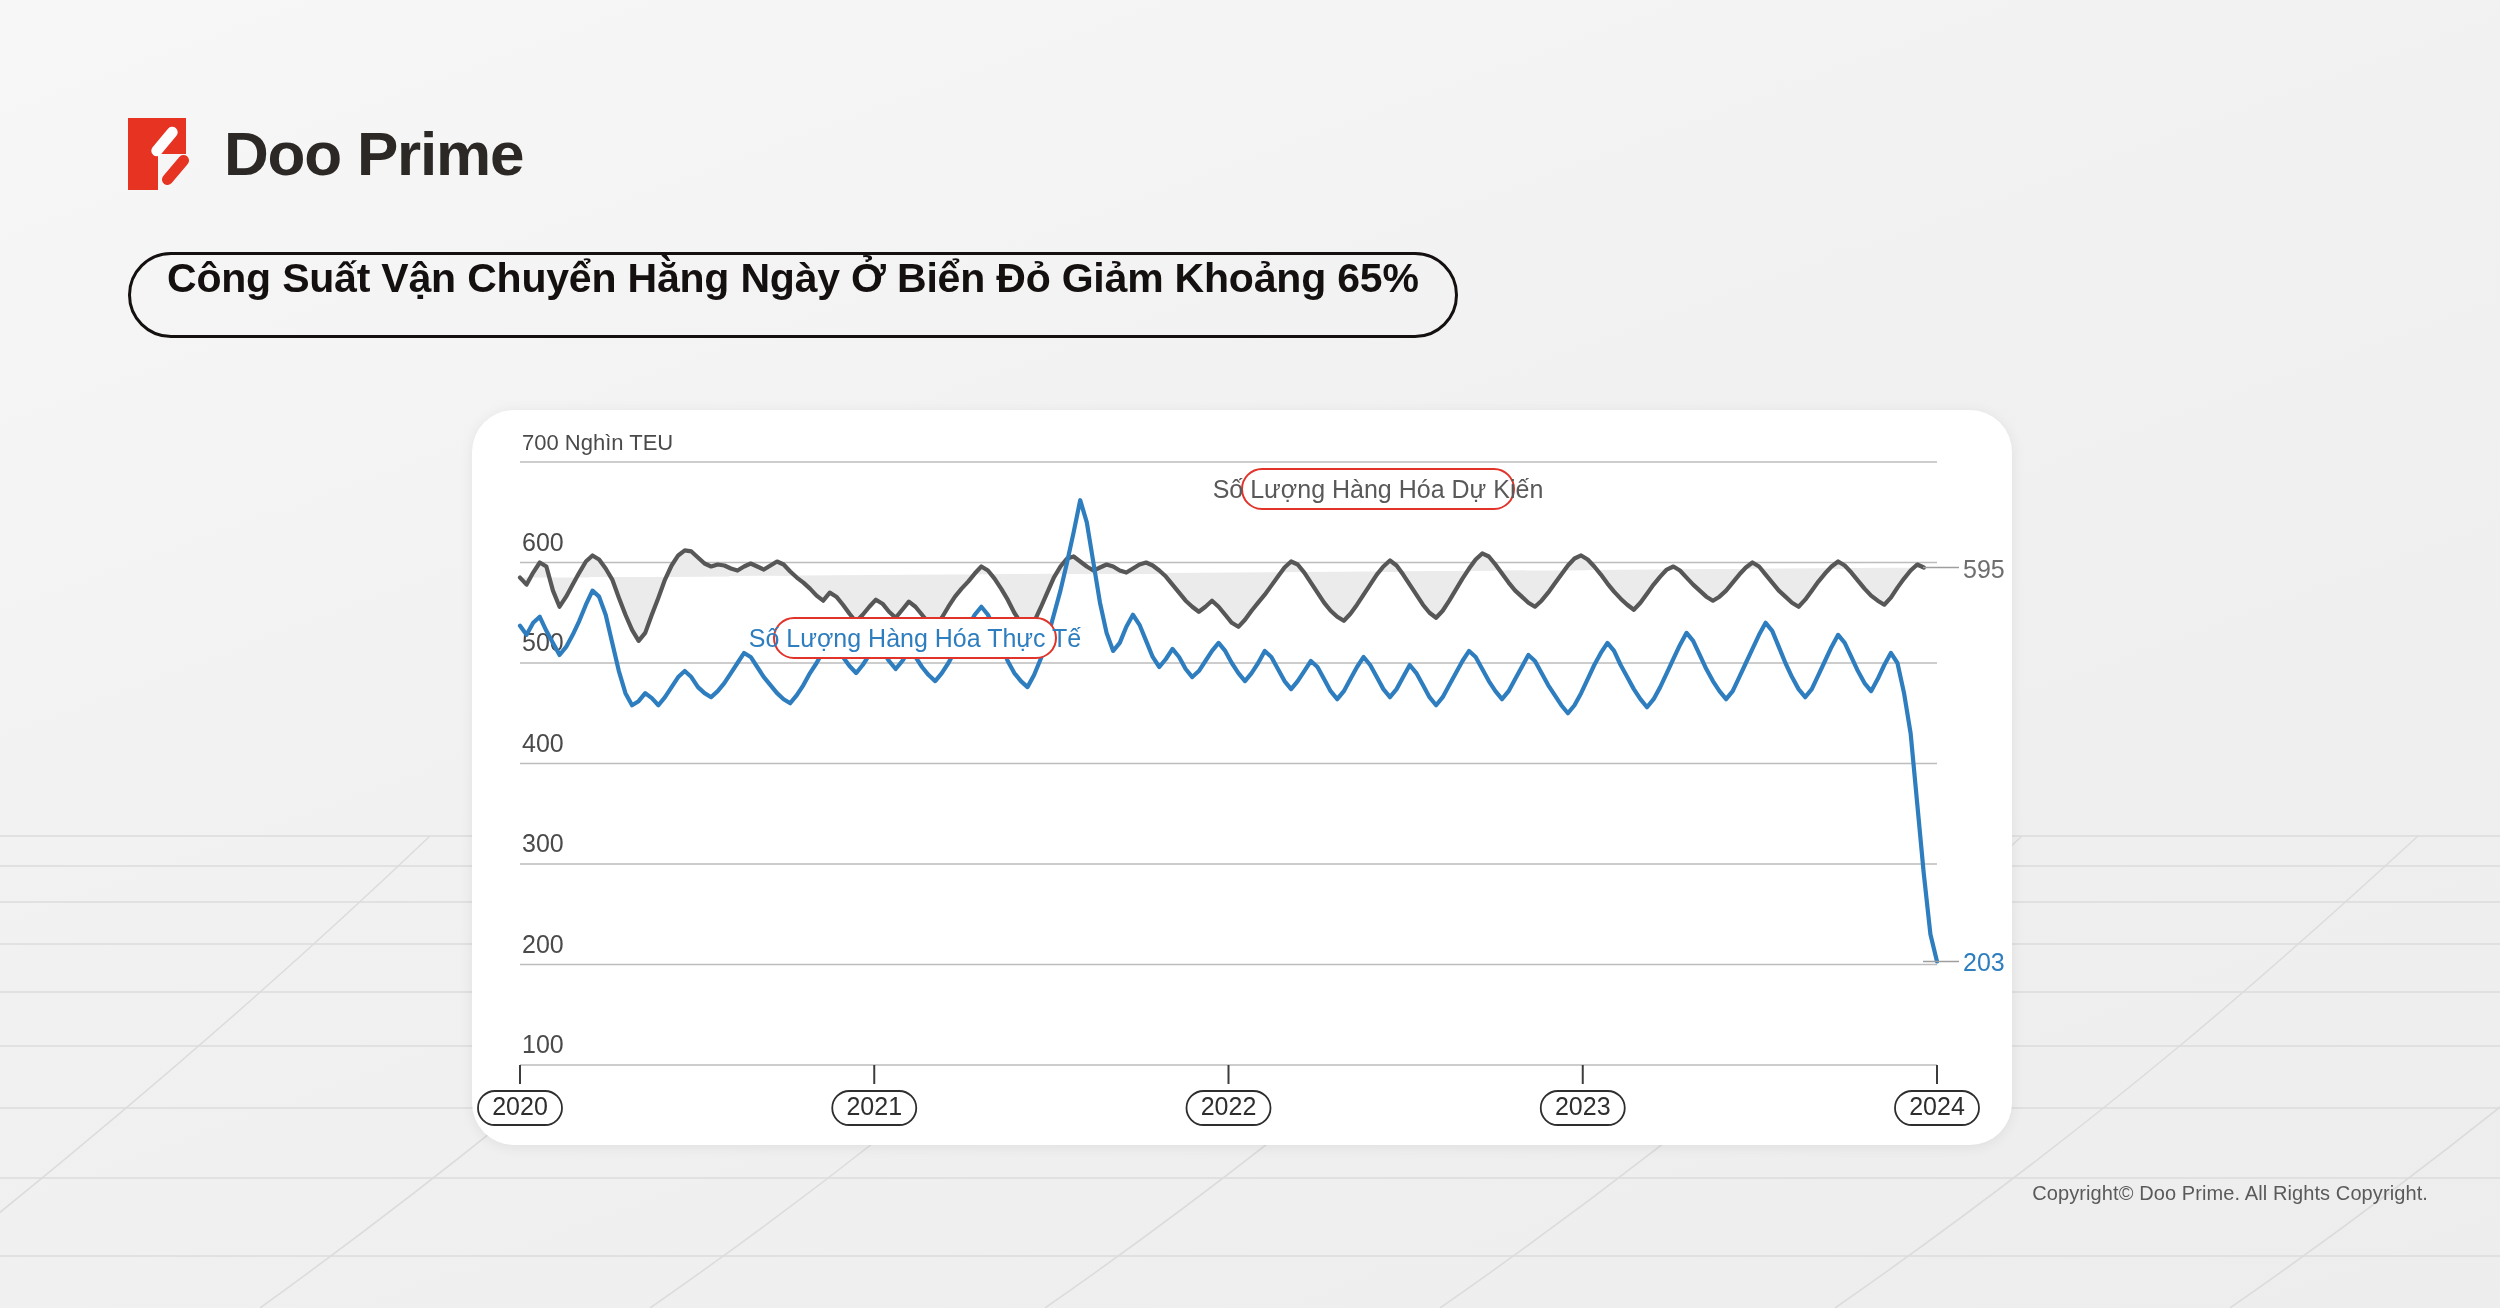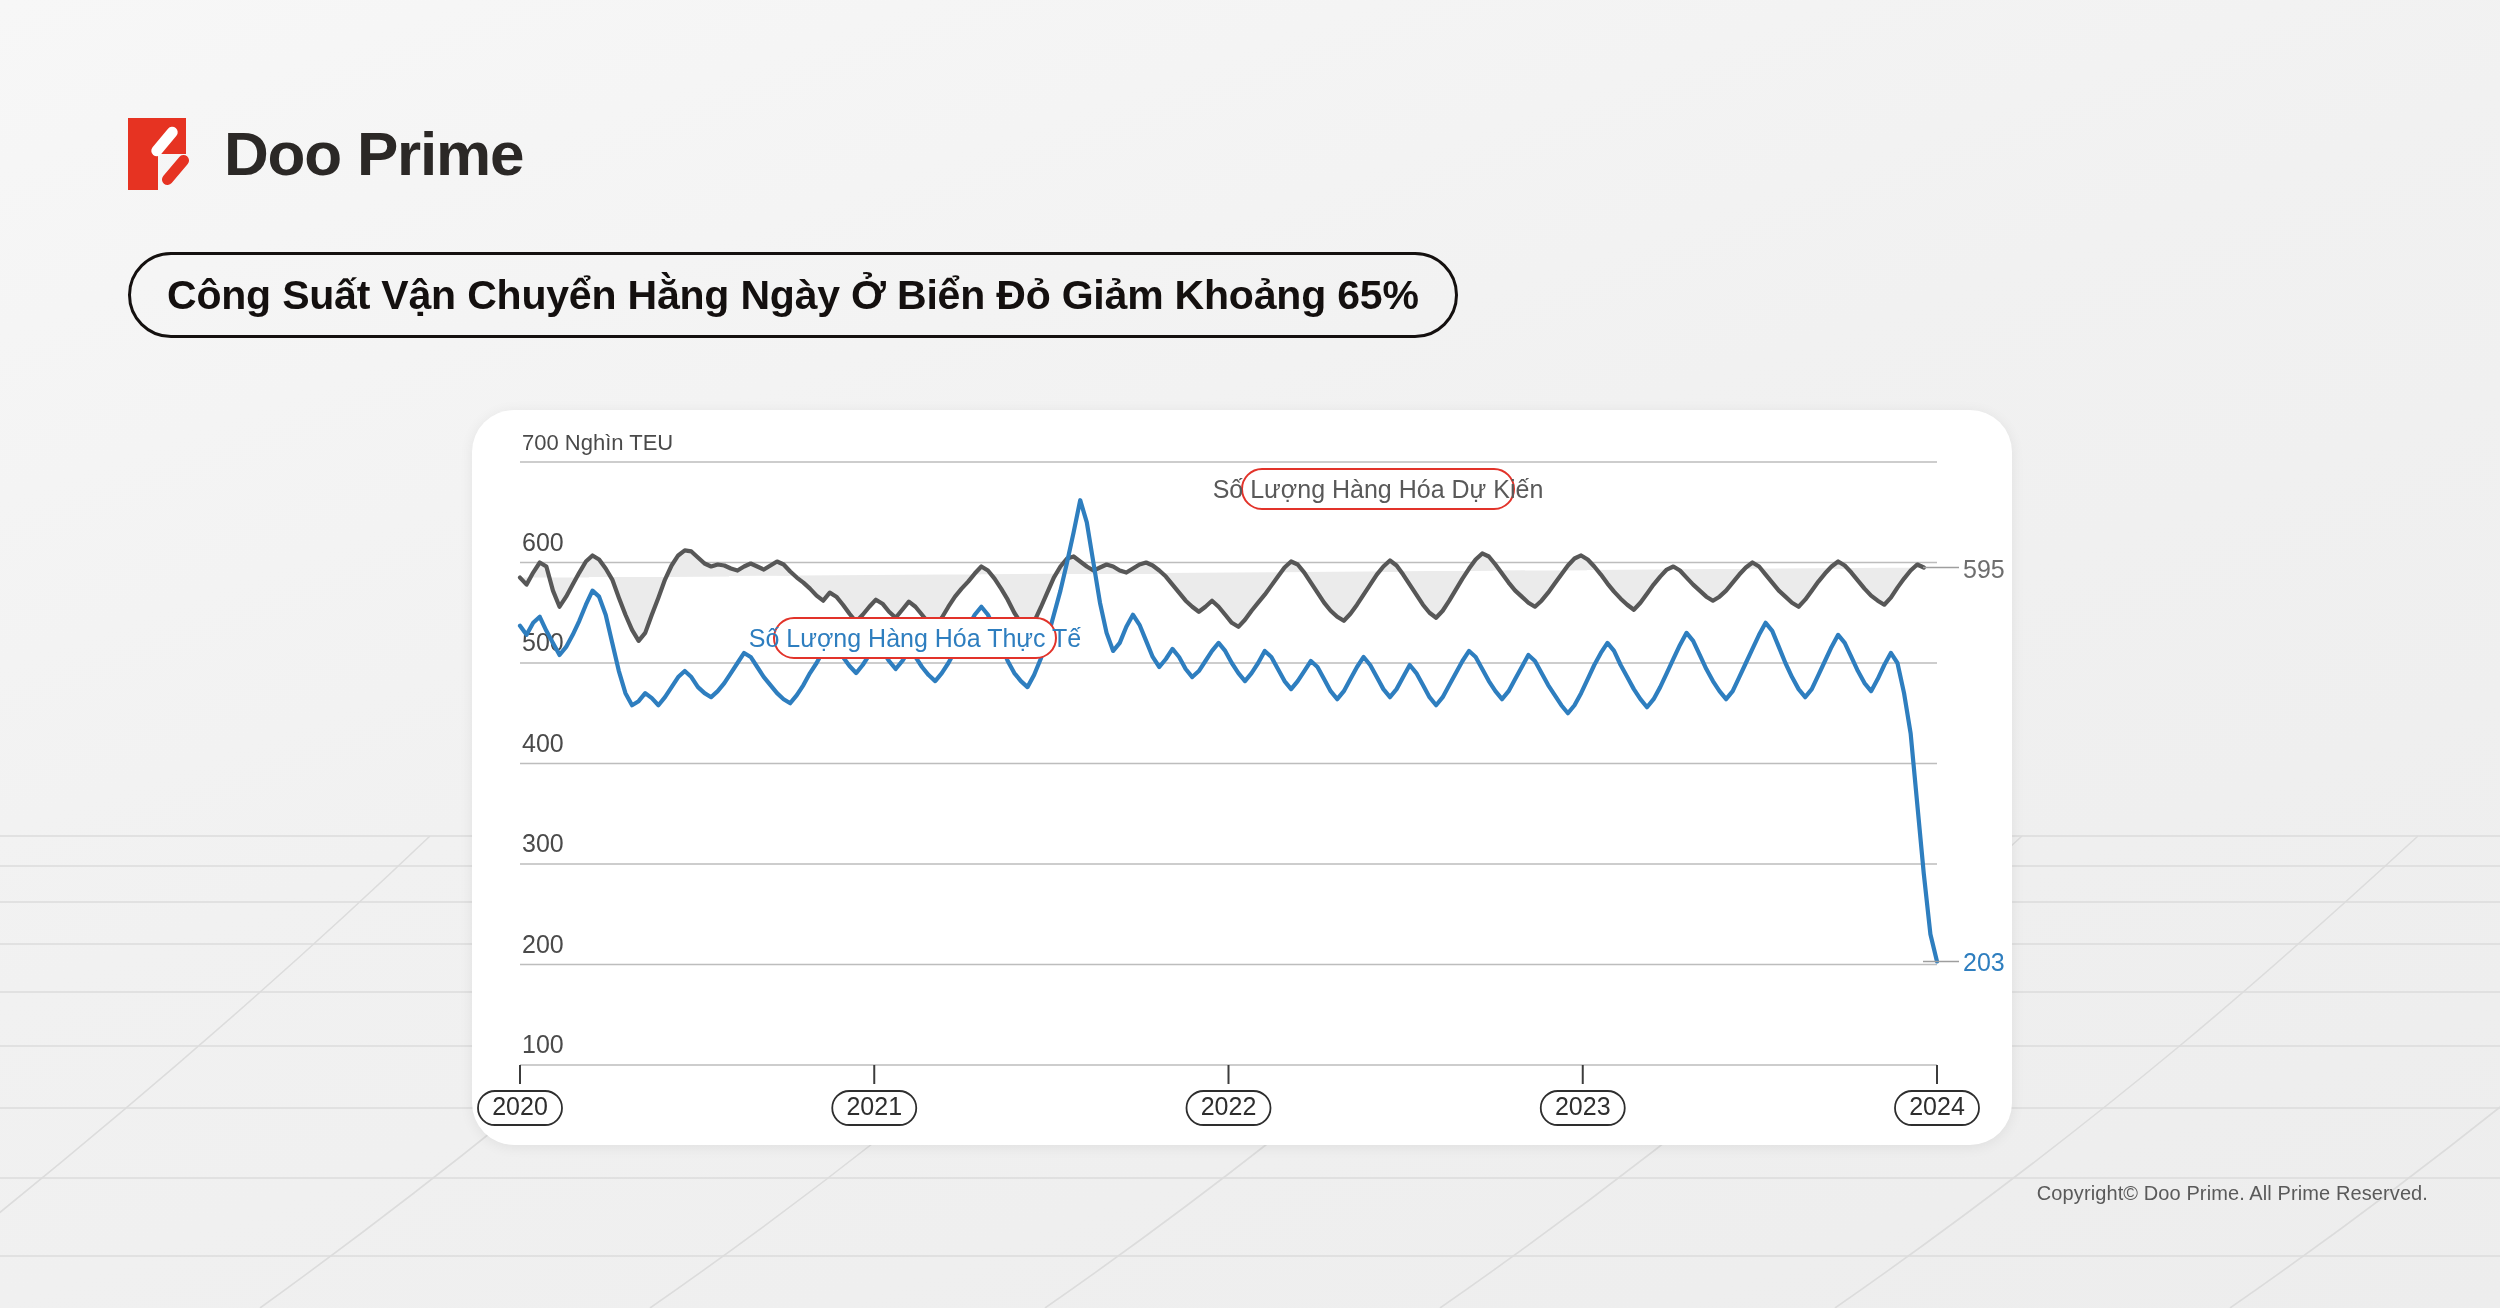--- a/index.html
+++ b/index.html
@@ -31,21 +31,21 @@
   #logo-word {
     font-size: 62px; font-weight: bold; color: #2b2826;
     letter-spacing: -1.2px; line-height: 1; white-space: nowrap;
   }
 
   #headline-pill {
     position: absolute; left: 128px; top: 252px;
     height: 86px; box-sizing: border-box;
     border: 3px solid #14100f;
     border-radius: 48px;
-    display: flex; align-items: center;
+    display: flex; align-items: flex-start;
     padding: 0 36px;
   }
   #headline-text {
     font-size: 41px; font-weight: bold; color: #14100f;
     white-space: nowrap; letter-spacing: -0.2px;
   }
 
   
   #chart-card {
     position: absolute;
@@ -164,13 +164,13 @@
         <rect x="770" y="59" width="272" height="40" rx="20" fill="#ffffff" stroke="#E2332A" stroke-width="2"></rect>
         <text x="906" y="88" fill="#595959" font-size="25" text-anchor="middle">Số Lượng Hàng Hóa Dự Kiến</text>
       </g>
       <g>
         <rect x="302" y="208" width="282" height="40" rx="20" fill="#ffffff" stroke="#E2332A" stroke-width="2"></rect>
         <text x="443" y="237" fill="#2E7EBF" font-size="25" text-anchor="middle">Số Lượng Hàng Hóa Thực Tế</text>
       </g>
     </svg>
 </div>
 
-<div id="copyright">Copyright© Doo Prime. All Prime Reserved.</div>
+<div id="copyright">Copyright© Doo Prime. All Rights Copyright.</div>
 
 </body></html>

